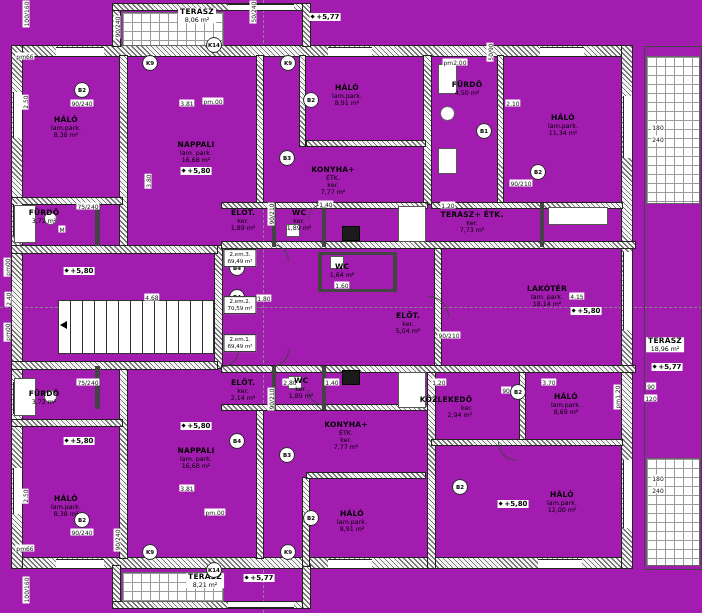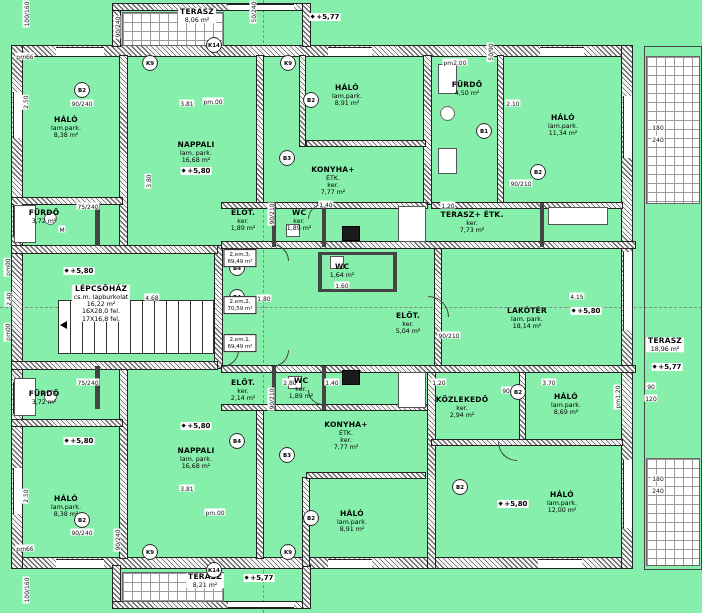--- a/index.html
+++ b/index.html
@@ -1,16 +1,16 @@
 <!DOCTYPE html>
 <html><head>
 <meta charset="utf-8">
 <style>
   html,body{margin:0;padding:0;background:#fff;}
-  .plan{position:relative;width:702px;height:613px;background:#86efac;overflow:hidden;
+  .plan{position:relative;width:702px;height:613px;background:#a21caf;overflow:hidden;
         font-family:"DejaVu Sans","Liberation Sans",sans-serif;}
   .wall{position:absolute;background:repeating-linear-gradient(45deg,#777 0,#777 1px,#f3f3f3 1px,#f3f3f3 3.5px);outline:1px solid #222;}
   .solid{position:absolute;background:#444;}
   .tile{position:absolute;background-image:linear-gradient(#9a9a9a 1px,transparent 1px),linear-gradient(90deg,#9a9a9a 1px,transparent 1px);background-size:9px 9px;border:1px solid #666;background-color:#fff;}
   .outline{position:absolute;border:1px solid #444;}
   .window{position:absolute;background:#fff;}
   .window.h{border-top:1px solid #222;border-bottom:1px solid #222;}
   .window.v{border-left:1px solid #222;border-right:1px solid #222;}
   .stairs{position:absolute;border:1px solid #333;background:repeating-linear-gradient(90deg,transparent 0,transparent 11px,#333 11px,#333 12px);background-color:#fff;}
   .stair-arrow{position:absolute;width:0;height:0;border-top:4px solid transparent;border-bottom:4px solid transparent;border-right:7px solid #000;}
@@ -175,37 +175,30 @@
     <div class="room-label" style="left: 299px; top: 220px;">
       <span class="room-name">WC</span>
       <span class="room-sub">ker.</span>
       <span class="room-sub">1,89 m²</span>
     </div>
     <div class="room-label" style="left: 472px; top: 222px;">
       <span class="room-name">TERASZ+ ÉTK.</span>
       <span class="room-sub">ker.</span>
       <span class="room-sub">7,73 m²</span>
     </div>
-    <div class="room-label bg" style="left: 101px; top: 303px;">
-      <span class="room-name">LÉPCSŐHÁZ</span>
-      <span class="room-sub">cs.m. lapburkolat</span>
-      <span class="room-sub">16,22 m²</span>
-      <span class="room-sub">16X28,0 fel.</span>
-      <span class="room-sub">17X16,8 fel.</span>
-    </div>
     <div class="room-label" style="left: 342px; top: 271px;">
       <span class="room-name">WC</span>
       <span class="room-sub">1,64 m²</span>
     </div>
     <div class="room-label" style="left: 408px; top: 323px;">
       <span class="room-name">ELŐT.</span>
       <span class="room-sub">ker.</span>
       <span class="room-sub">5,04 m²</span>
     </div>
-    <div class="room-label" style="left: 527px; top: 296px; margin-top: 22px;">
+    <div class="room-label" style="left: 547px; top: 296px;">
       <span class="room-name">LAKÓTÉR</span>
       <span class="room-sub">lam. park.</span>
       <span class="room-sub">18,14 m²</span>
     </div>
     <div class="room-label bg" style="left: 665px; top: 345px;">
       <span class="room-name">TERASZ</span>
       <span class="room-sub">18,96 m²</span>
     </div>
     <div class="room-label" style="left: 44px; top: 398px;">
       <span class="room-name">FÜRDŐ</span>
@@ -220,21 +213,21 @@
       <span class="room-name">WC</span>
       <span class="room-sub">ker.</span>
       <span class="room-sub">1,89 m²</span>
     </div>
     <div class="room-label" style="left: 346px; top: 436px;">
       <span class="room-name">KONYHA+</span>
       <span class="room-sub">ÉTK.</span>
       <span class="room-sub">ker.</span>
       <span class="room-sub">7,77 m²</span>
     </div>
-    <div class="room-label" style="left: 462px; top: 407px;">
+    <div class="room-label" style="left: 446px; top: 407px; text-align: right;">
       <span class="room-name">KÖZLEKEDŐ</span>
       <span class="room-sub">ker.</span>
       <span class="room-sub">2,94 m²</span>
     </div>
     <div class="room-label" style="left: 566px; top: 404px;">
       <span class="room-name">HÁLÓ</span>
       <span class="room-sub">lam.park.</span>
       <span class="room-sub">8,69 m²</span>
     </div>
     <div class="room-label" style="left: 196px; top: 458px;">

